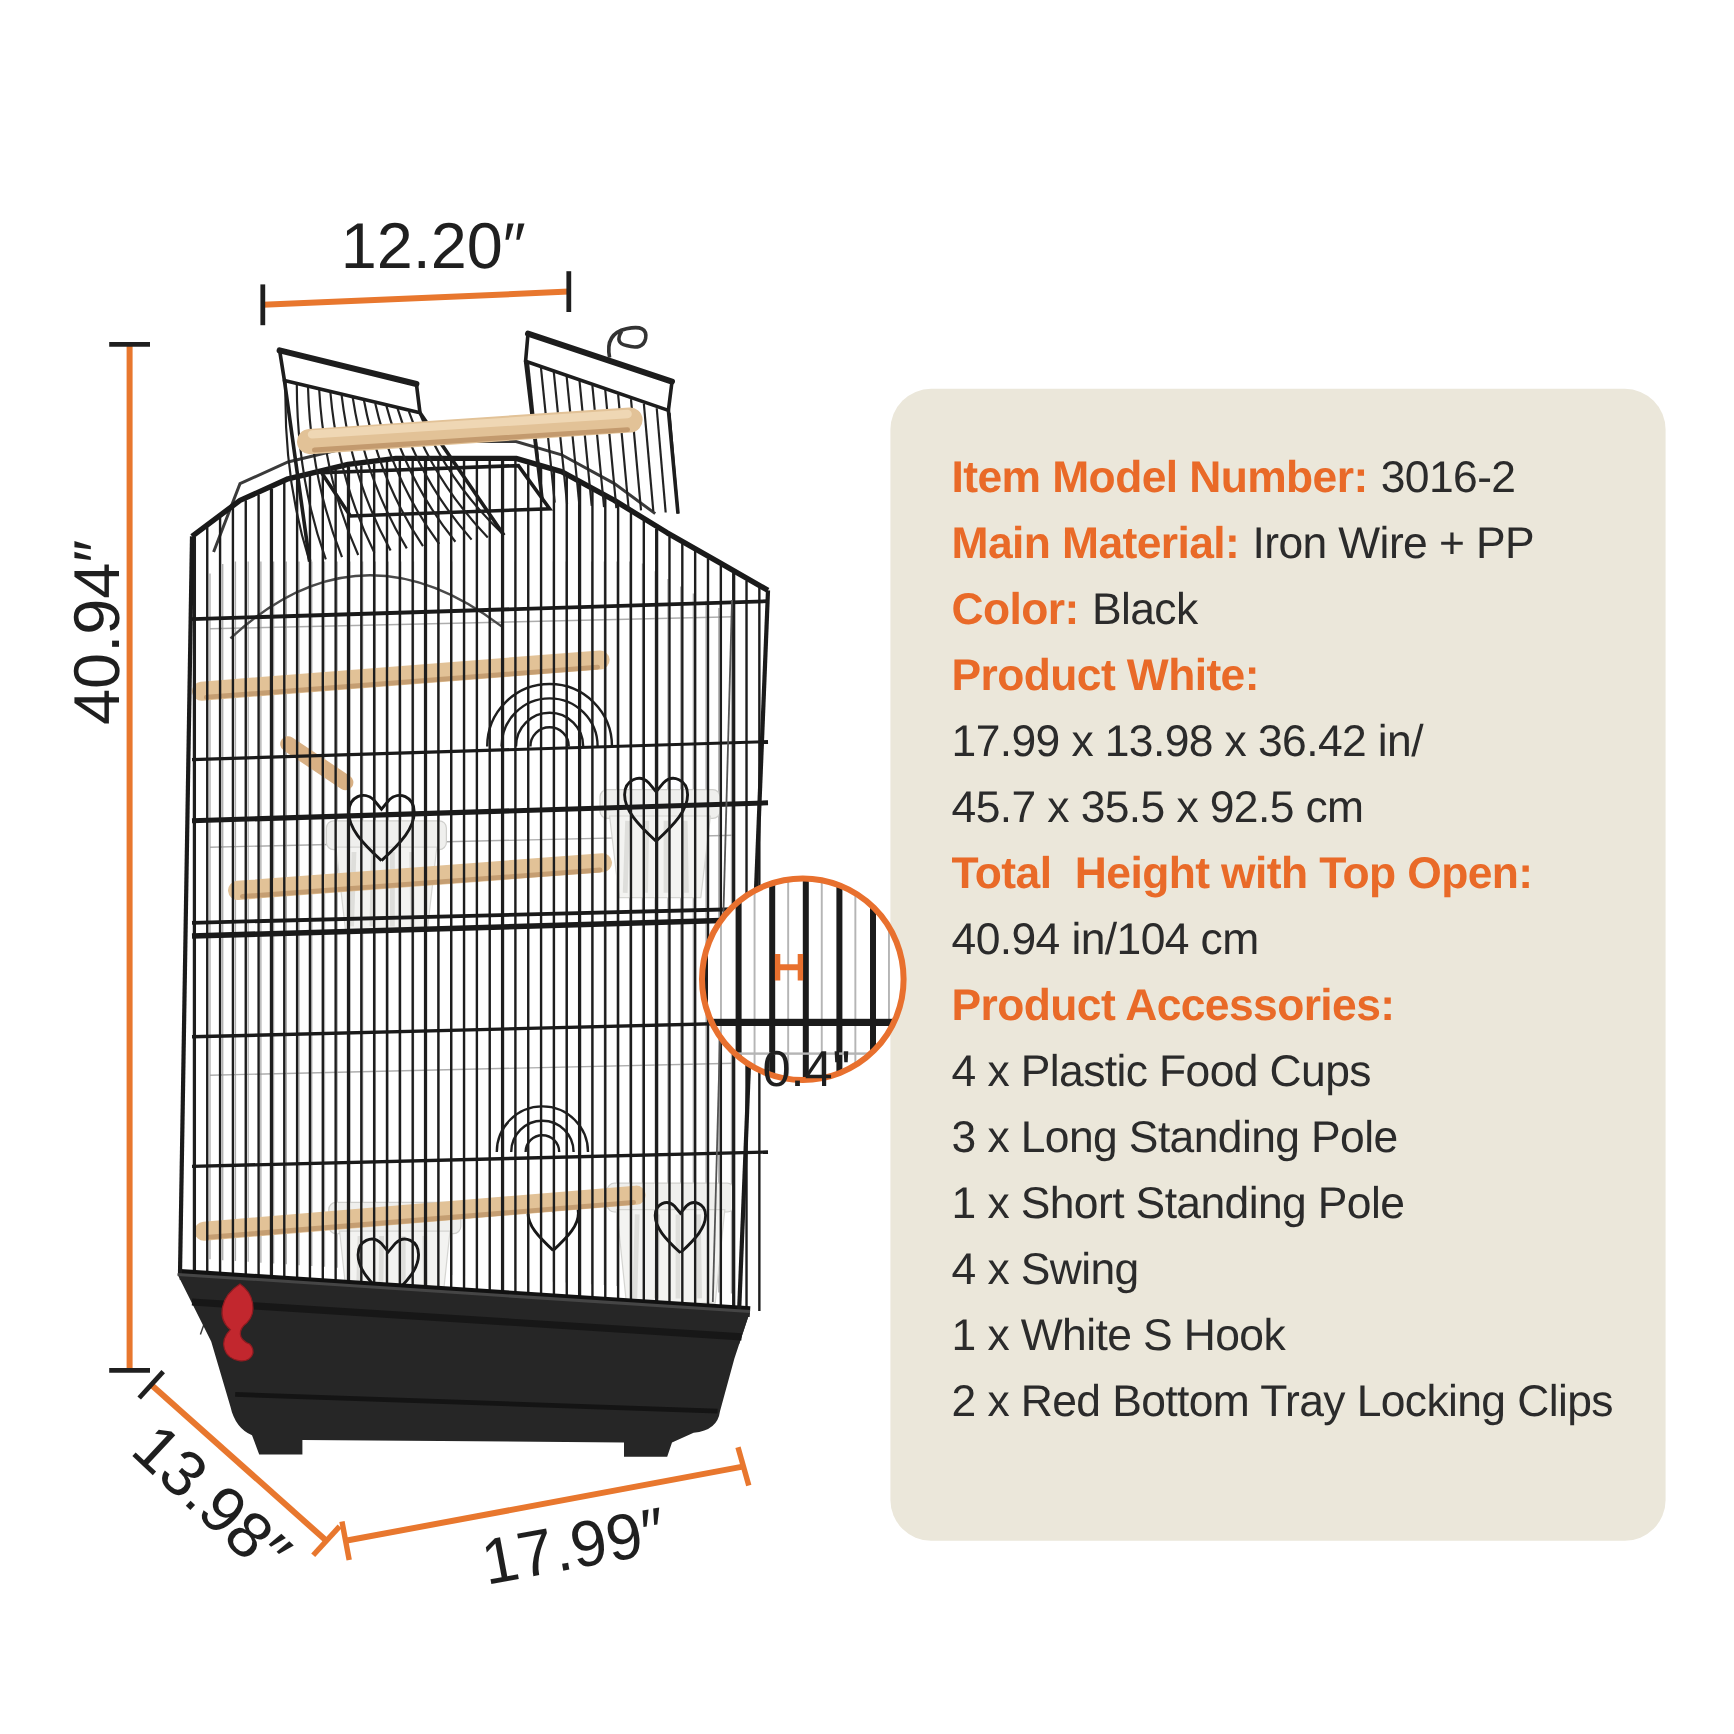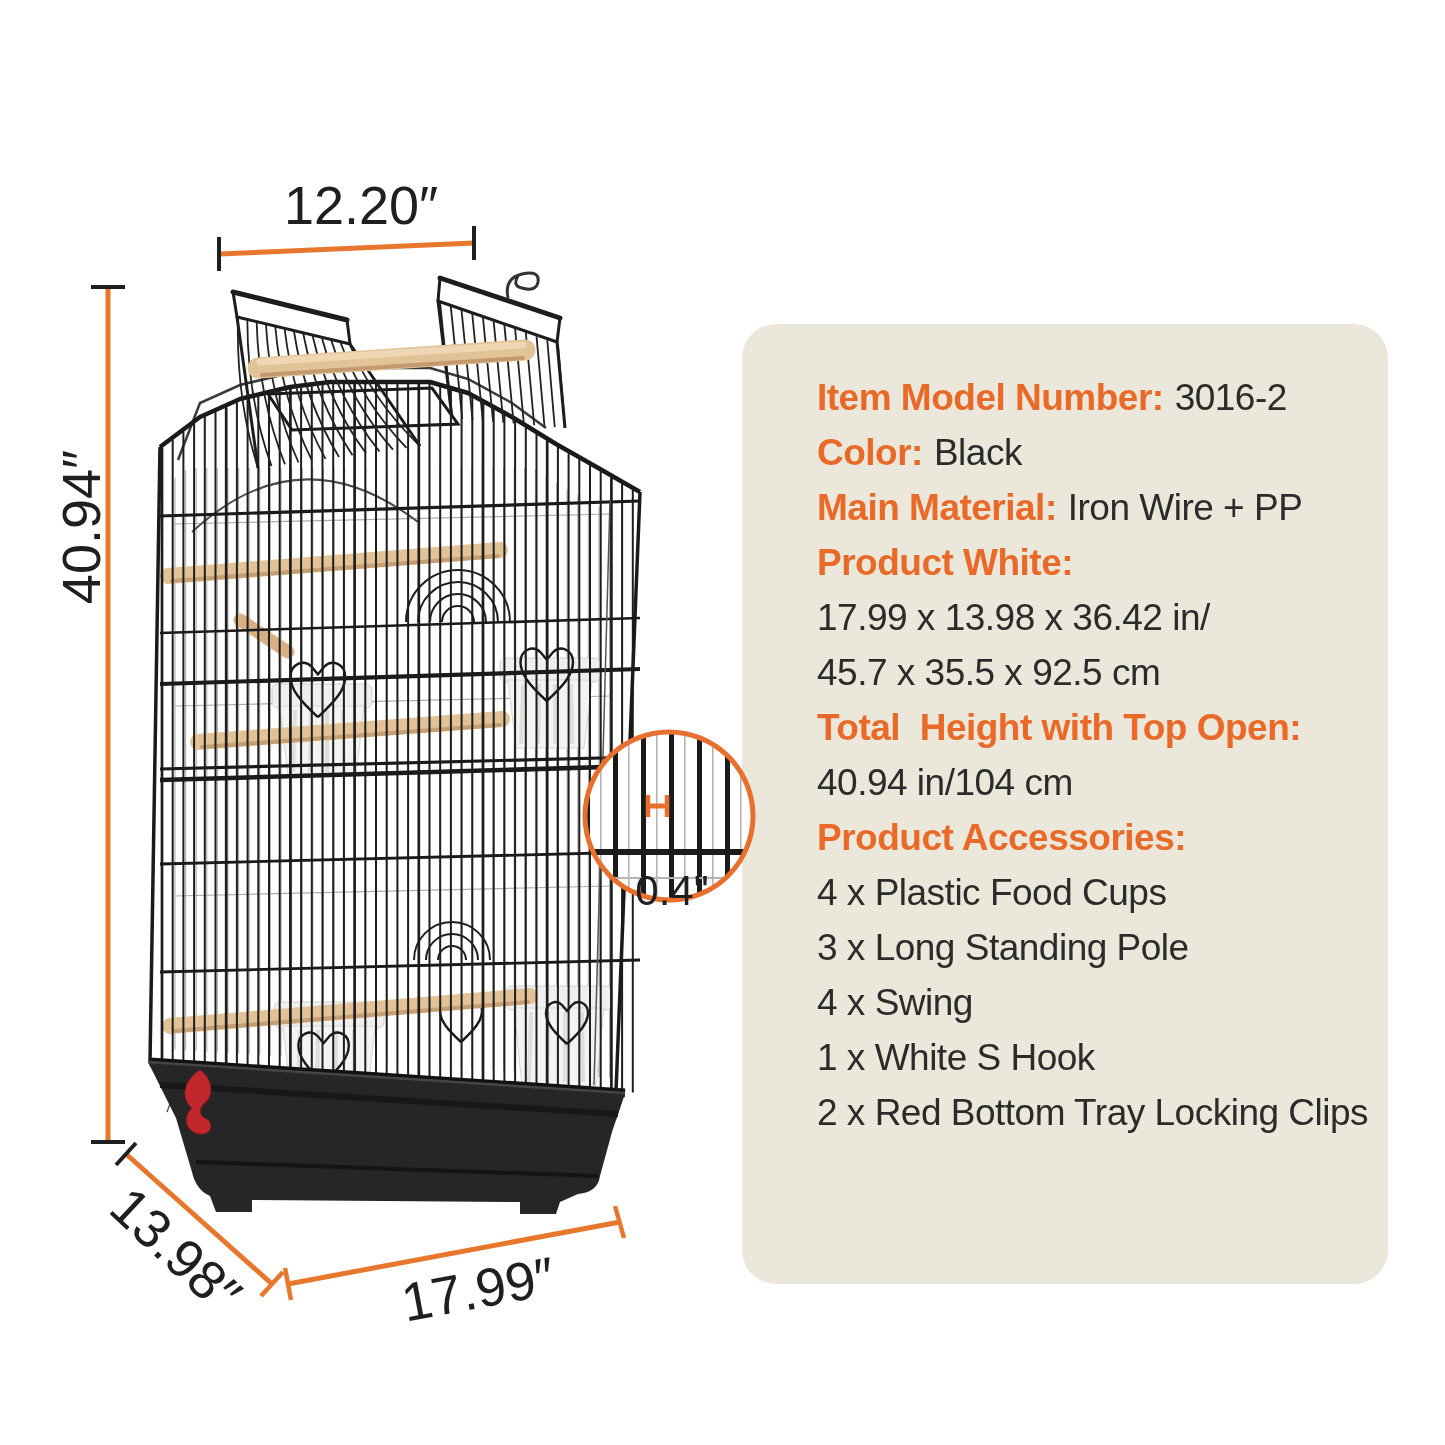--- a/index.html
+++ b/index.html
@@ -4,21 +4,21 @@
 <style>
   html,body{margin:0;padding:0;background:#fff;}
   #page{position:relative;width:1445px;height:1445px;background:#ffffff;overflow:hidden;
         font-family:"Liberation Sans","DejaVu Sans",sans-serif;}
 
   
   #panel{position:absolute;left:742px;top:324px;width:646px;height:960px;
          background:#EBE7DA;border-radius:34px;}
   #spec-list{position:absolute;left:51px;top:46px;width:575px;}
   .row{height:55px;line-height:55px;font-size:37px;color:#2B2B2B;
-       white-space:nowrap;letter-spacing:-0.5px;margin-left:24px;}
+       white-space:nowrap;letter-spacing:-0.5px;}
   .row .label{color:#E96A28;font-weight:bold;white-space:pre-wrap;}
   .row .label:not(:empty){margin-right:11px;}
 
   
   .dim{position:absolute;color:#1F1F1F;font-size:54px;text-align:center;width:230px;}
   #dim-top{left:246px;top:174px;}
   #dim-left{left:-34px;top:496px;transform:rotate(-90deg);}
   #dim-depth{left:61px;top:1219px;transform:rotate(43deg);}
   #dim-width{left:363px;top:1258px;transform:rotate(-10.5deg);}
   #dim-bar{left:592px;top:867px;width:160px;font-size:42px;}
@@ -26,30 +26,31 @@
   svg#scene{position:absolute;left:0;top:0;pointer-events:none;}
 </style>
 </head>
 <body>
 
 <div id="page">
 
   <div id="panel">
     <div id="spec-list">
       <div class="row"><span class="label">Item Model Number:</span><span class="value">3016-2</span></div>
+      <div class="row"><span class="label">Main Material:</span><span class="value">Iron Wire + PP</span></div>
       <div class="row"><span class="label">Color:</span><span class="value">Black</span></div>
-      <div class="row"><span class="label">Main Material:</span><span class="value">Iron Wire + PP</span></div>
       <div class="row"><span class="label">Product White:</span><span class="value"></span></div>
       <div class="row"><span class="label"></span><span class="value">17.99 x 13.98 x 36.42 in/</span></div>
       <div class="row"><span class="label"></span><span class="value">45.7 x 35.5 x 92.5 cm</span></div>
       <div class="row"><span class="label">Total  Height with Top Open:</span><span class="value"></span></div>
       <div class="row"><span class="label"></span><span class="value">40.94 in/104 cm</span></div>
       <div class="row"><span class="label">Product Accessories:</span><span class="value"></span></div>
       <div class="row"><span class="label"></span><span class="value">4 x Plastic Food Cups</span></div>
       <div class="row"><span class="label"></span><span class="value">3 x Long Standing Pole</span></div>
+      <div class="row"><span class="label"></span><span class="value">1 x Short Standing Pole</span></div>
       <div class="row"><span class="label"></span><span class="value">4 x Swing</span></div>
       <div class="row"><span class="label"></span><span class="value">1 x White S Hook</span></div>
       <div class="row"><span class="label"></span><span class="value">2 x Red Bottom Tray Locking Clips</span></div>
     </div>
   </div>
 
   <svg id="scene" width="1445" height="1445" viewBox="0 0 1445 1445">
     <defs>
       <clipPath id="magclip">
           <circle cx="669" cy="816" r="84"></circle>

